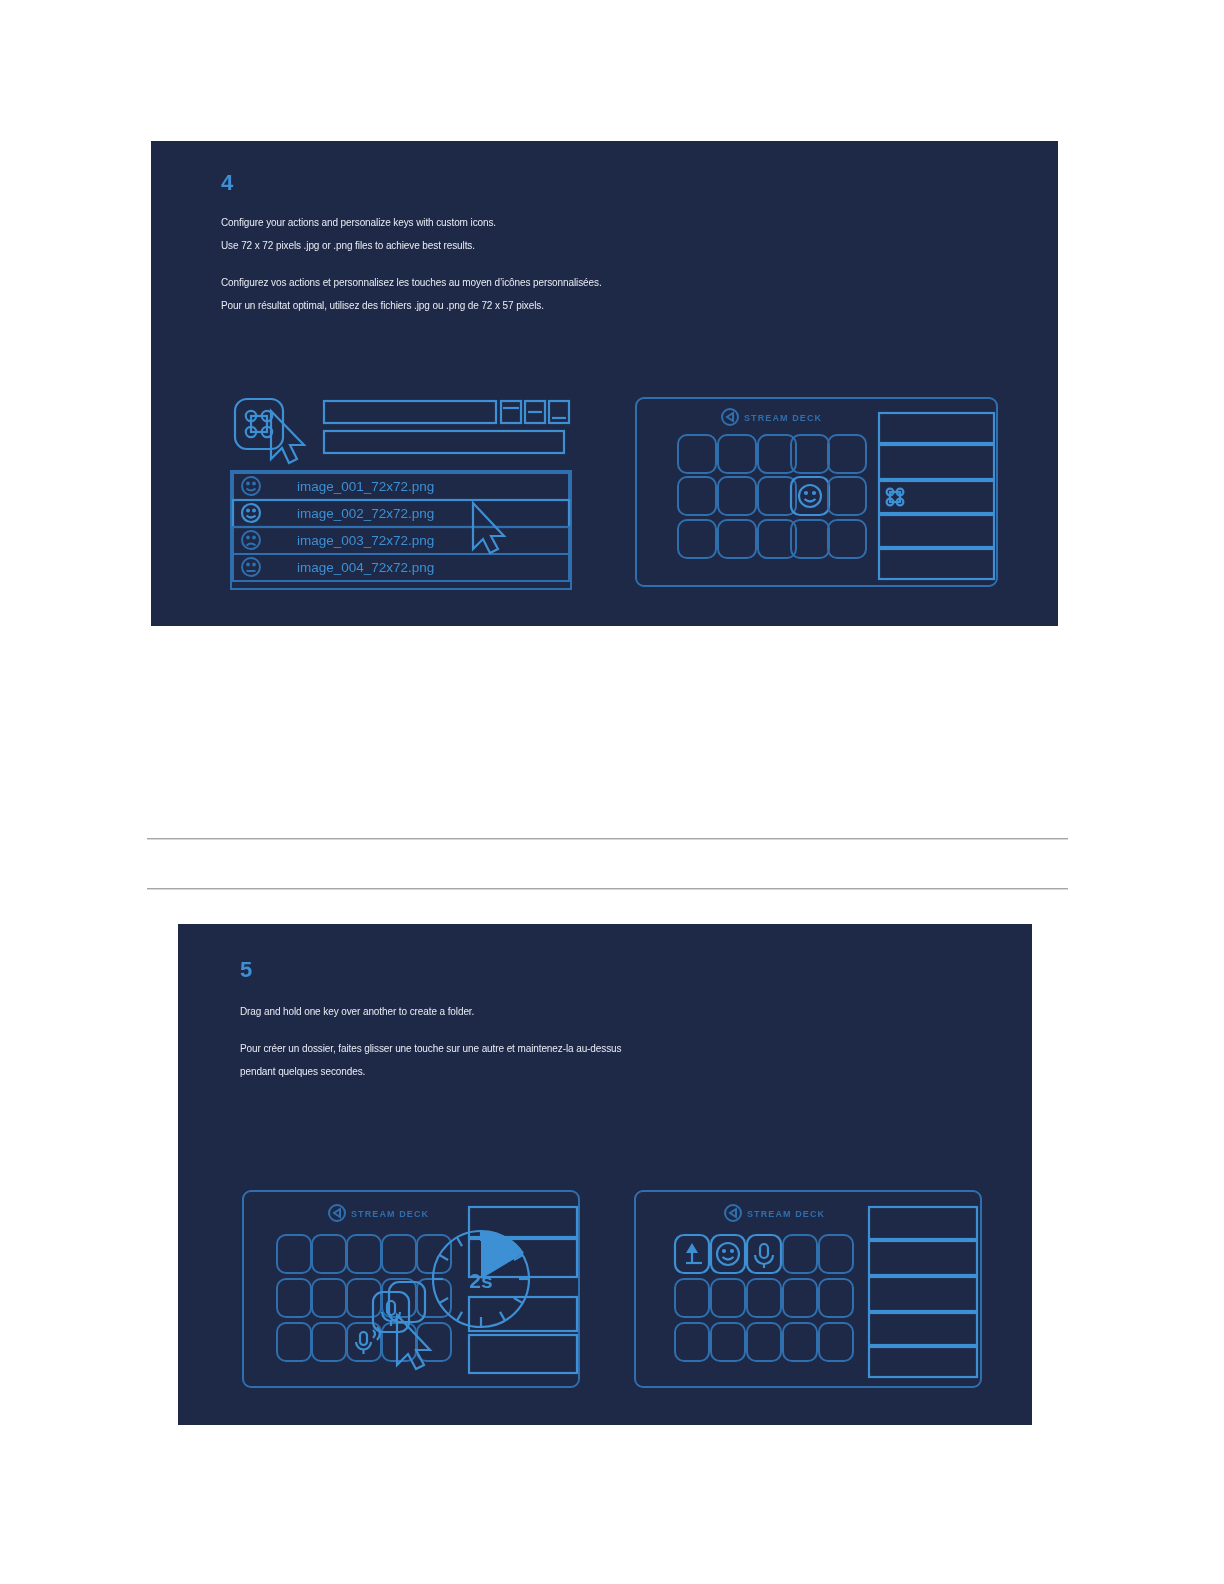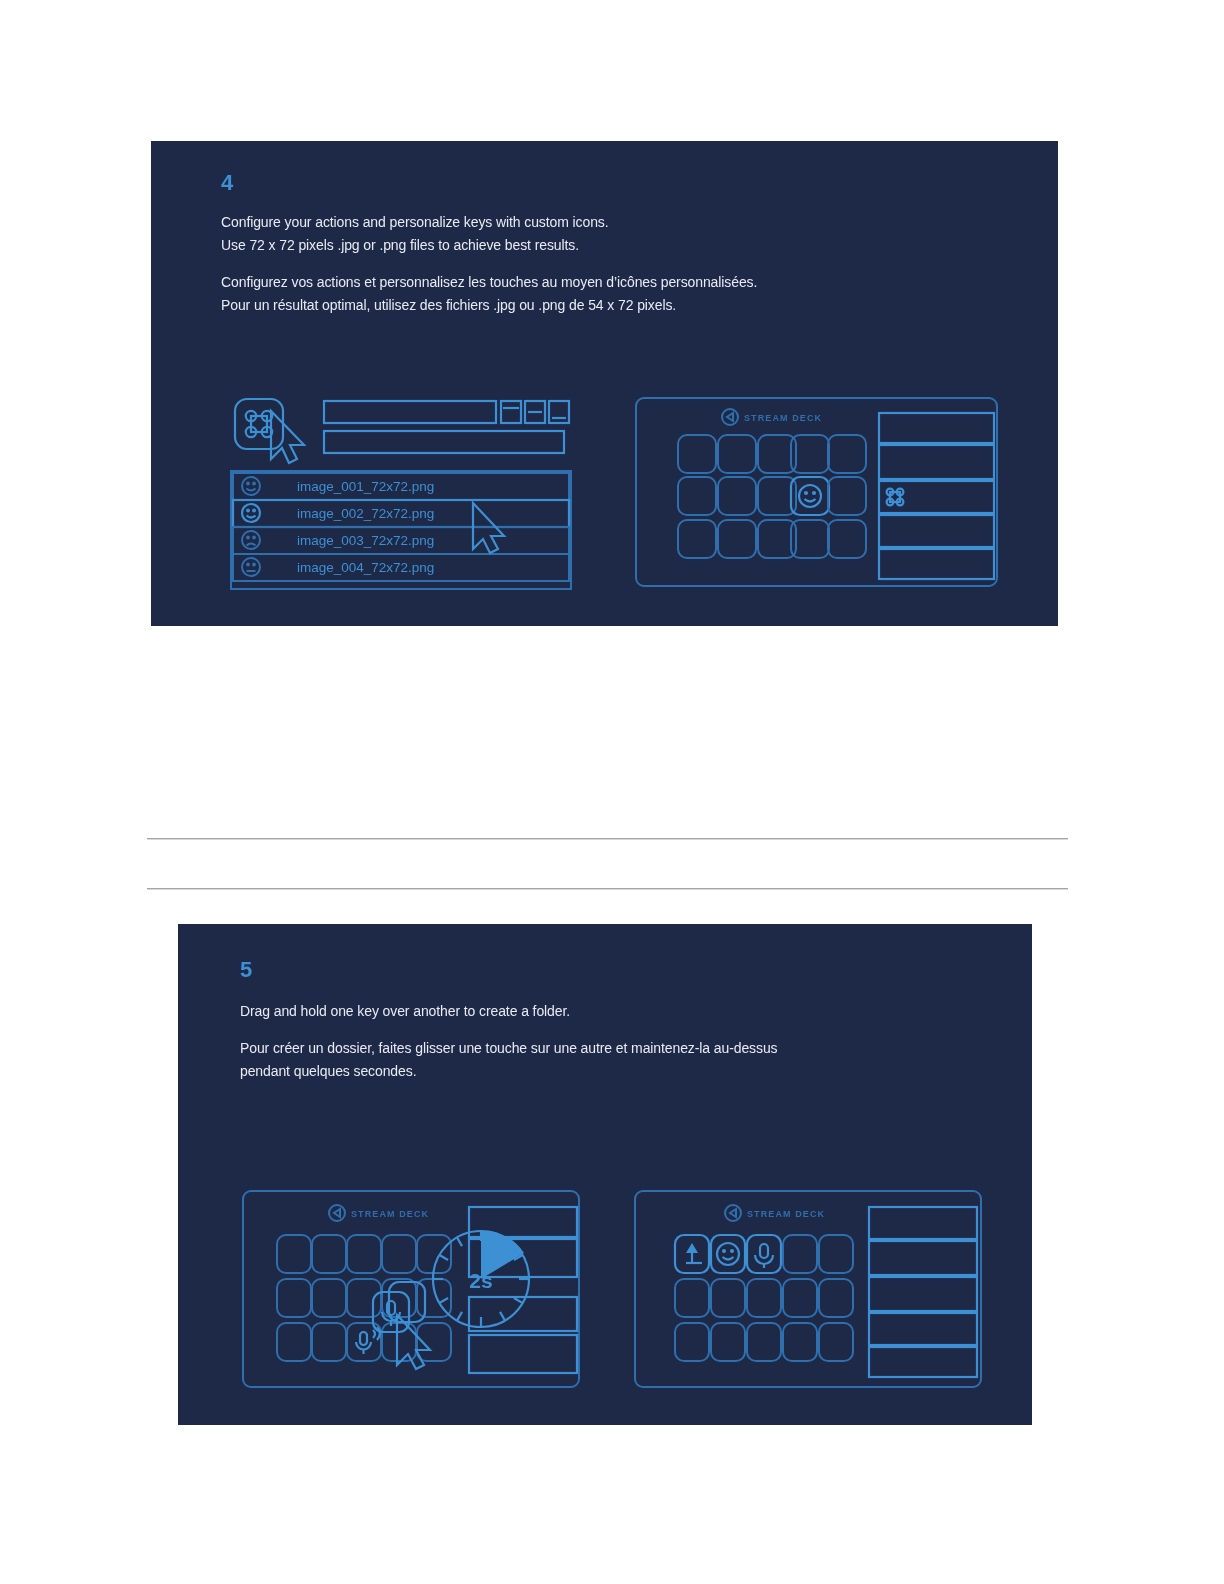--- a/index.html
+++ b/index.html
@@ -23,21 +23,21 @@
   .step-number {
     position:absolute;
     color:#3d90d4;
     font-weight:bold;
     font-size:22px;
     letter-spacing:0.5px;
   }
   .body-text {
     position:absolute;
     color:#e8ecf4;
-    font-size:14px;
+    font-size:10px;
     line-height:23px;
     white-space:pre-line;
     letter-spacing:-0.1px;
   }
 
   
   .separator {
     position:absolute;
     left:147px;
     width:921px;
@@ -79,21 +79,21 @@
 <div class="page">
 
   <div class="panel" id="panel-4">
 
     <span class="step-number" style="left:70px; top:29px;">4</span>
 
     <span class="body-text" style="left:70px; top:70px;">Configure your actions and personalize keys with custom icons.
 Use 72 x 72 pixels .jpg or .png files to achieve best results.</span>
 
     <span class="body-text" style="left:70px; top:130px;">Configurez vos actions et personnalisez les touches au moyen d’icônes personnalisées.
-Pour un résultat optimal, utilisez des fichiers .jpg ou .png de 54 x 72 pixels.</span>
+Pour un résultat optimal, utilisez des fichiers .jpg ou .png de 72 x 57 pixels.</span>
 
     <div class="illus" style="left:76px; top:252px;">
       <svg width="350" height="200" viewBox="0 0 350 200">
 
         <g>
           <rect class="ln-b" x="8" y="6" width="48" height="50" rx="12"></rect>
 
           <g class="ln-b" stroke-width="2.2">
             <circle cx="24" cy="23" r="5.2"></circle>
             <circle cx="40" cy="23" r="5.2"></circle>

